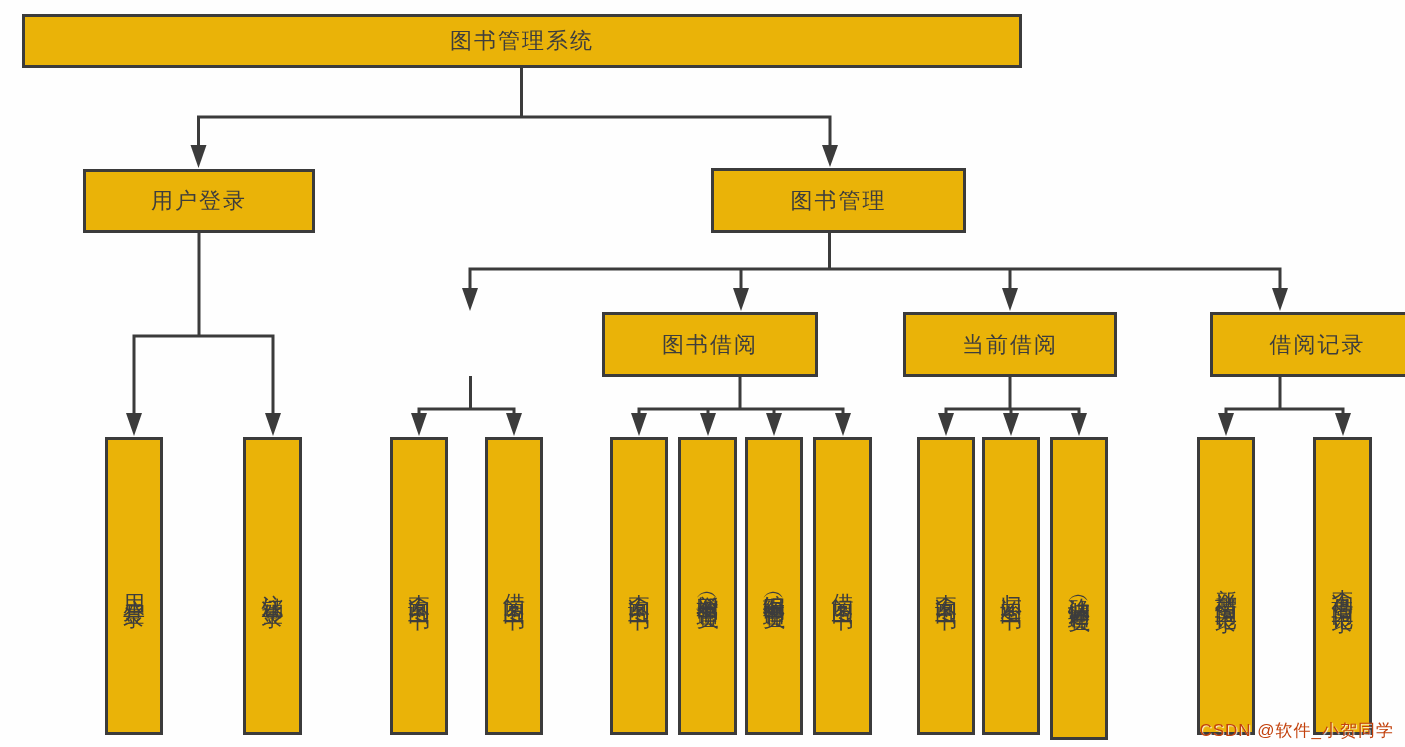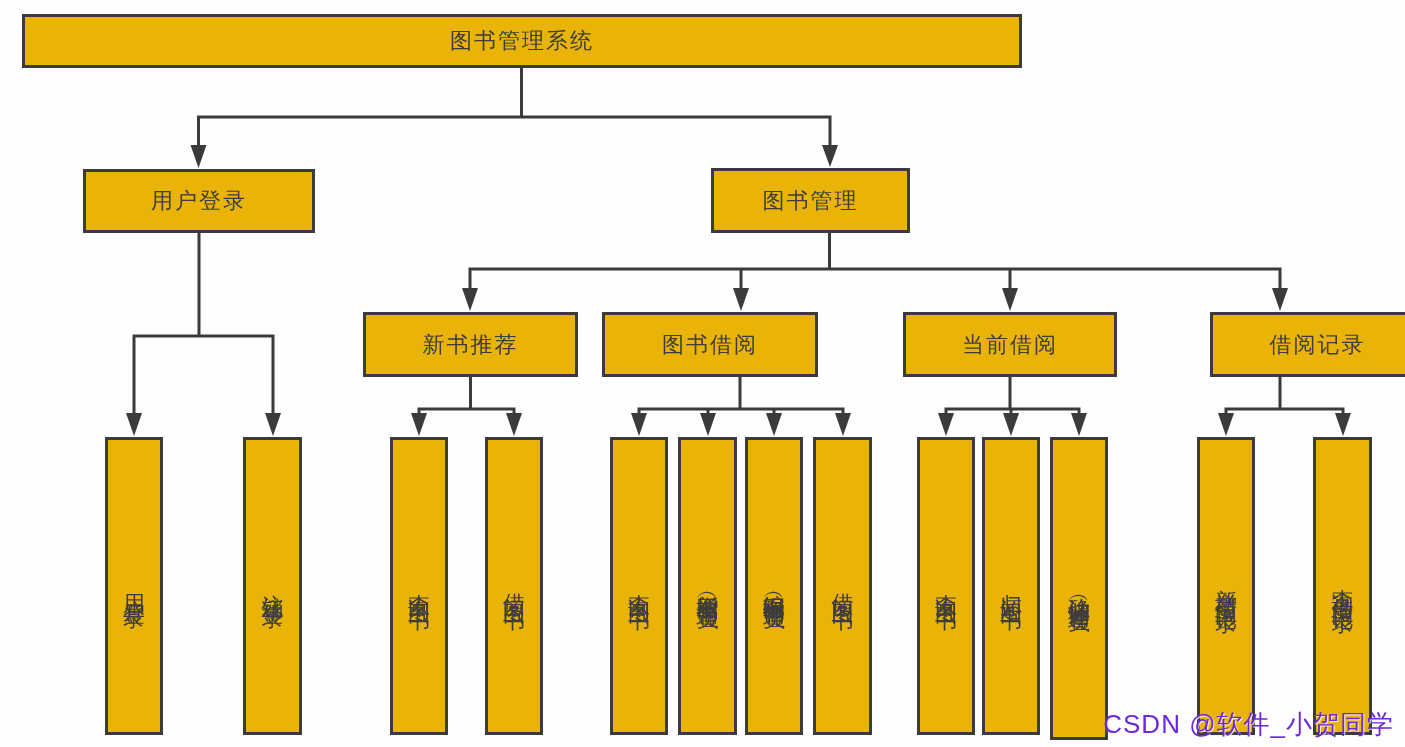--- a/index.html
+++ b/index.html
@@ -41,23 +41,23 @@
     writing-mode: vertical-rl;
     font-size: 22px;
     letter-spacing: 5px;
     line-height: 1;
   }
   .leaf span { display: inline-block; }
   .watermark {
     position: absolute;
     right: 11px;
     bottom: 5px;
-    font-size: 26px;
+    font-size: 17px;
     letter-spacing: 1px;
-    color: #6d28d9;
+    color: #c2410c;
     text-shadow: 1px 1px 1px rgba(255,255,255,0.9);
     z-index: 5;
     white-space: nowrap;
   }
 </style>
 </head>
 <body>
 
 <div class="canvas">
 
@@ -111,27 +111,24 @@
     <polygon fill="#3b3b3b" points="1335,413 1351,413 1343,436"></polygon>
   </svg>
 
   <div class="node root-box" style="left:22px; top:14px; width:1000px; height:54px;">
     <span>图书管理系统</span>
   </div>
 
   <div class="node hbox" style="left:83px; top:169px; width:232px; height:64px;">
     <span>用户登录</span>
   </div>
-  <div class="node hbox" style="left:711px; top:168px; width:199px; height:65px;">
+  <div class="node hbox" style="left:711px; top:168px; width:255px; height:65px;">
     <span>图书管理</span>
   </div>
 
-  <div class="node hbox" style="left:363px; top:312px; width:215px; height:65px;">
-    <span>新书推荐</span>
-  </div>
   <div class="node hbox" style="left:602px; top:312px; width:216px; height:65px;">
     <span>图书借阅</span>
   </div>
   <div class="node hbox" style="left:903px; top:312px; width:214px; height:65px;text-align:center;">
     <span>当前借阅</span>
   </div>
   <div class="node hbox" style="left:1210px; top:312px; width:215px; height:65px;">
     <span>借阅记录</span>
   </div>
 

